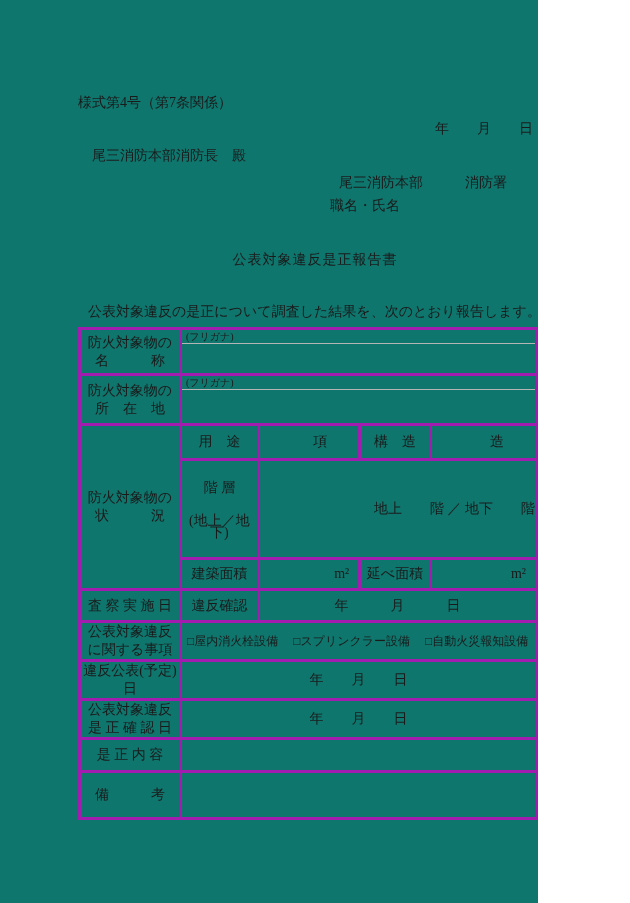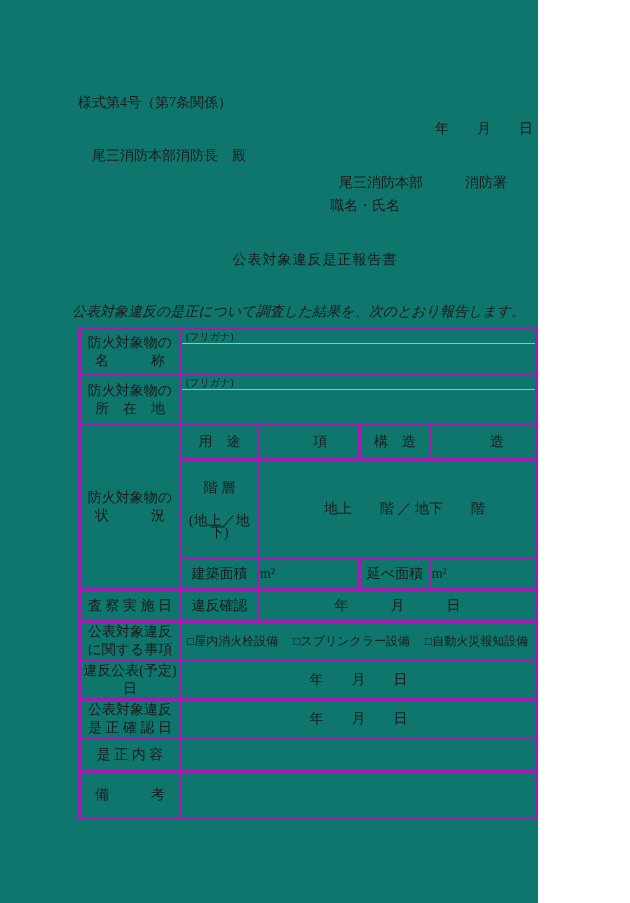--- a/index.html
+++ b/index.html
@@ -22,22 +22,22 @@
     overflow:hidden;
   }
   td.lbl{text-align:center;white-space:pre-line;}
   td.sub{text-align:center;white-space:pre-line;font-family:Liberation Serif, serif;}
   td.suffix{text-align:right;padding-right:31px;}
   td.fcell{vertical-align:top;margin-top:29px;}
   .furigana{
     font-size:10px;line-height:12px;padding:1px 4px 0 4px;height:12px;
     border-bottom:1px solid #b5b5b5;color:#1a1a1a;
   }
-  td.floors{text-align:center;padding-left:14px;white-space:pre;}
-  td.unit{text-align:left;padding-right:9px;}
+  td.floors{text-align:right;padding-left:14px;white-space:pre;}
+  td.unit{text-align:right;padding-right:9px;}
   td.date{text-align:center;white-space:pre;}
   .small{font-size:14px;line-height:12px;}
   td.chkcell{padding-left:5px;font-size:12px;white-space:nowrap;}
   .chk{margin-right:12px;}
   .chk:last-child{margin-right:0;}
 </style>
 </head>
 <body>
 
 <div class="sheet">
@@ -47,21 +47,21 @@
   <div class="abs" style="left:435px;top:120px;">年　　月　　日</div>
 
   <div class="abs" style="left:92px;top:147px;">尾三消防本部消防長　殿</div>
 
   <div class="abs" style="left:318px;top:174px;margin-left:21px;">尾三消防本部　　　消防署</div>
 
   <div class="abs" style="left:330px;top:197px;">職名・氏名</div>
 
   <div class="abs title" style="top:251px;">公表対象違反是正報告書</div>
 
-  <div class="abs" style="left:72px;top:303px;font-style:italic;">公表対象違反の是正について調査した結果を、次のとおり報告します。</div>
+  <div class="abs" style="left:88px;top:303px;">公表対象違反の是正について調査した結果を、次のとおり報告します。</div>
 
   <table class="form-table">
     <colgroup>
       <col style="width:119px">
         <col style="width:79px">
         <col style="width:102px">
         <col style="width:71px">
         <col style="width:107px">
     </colgroup>
 

